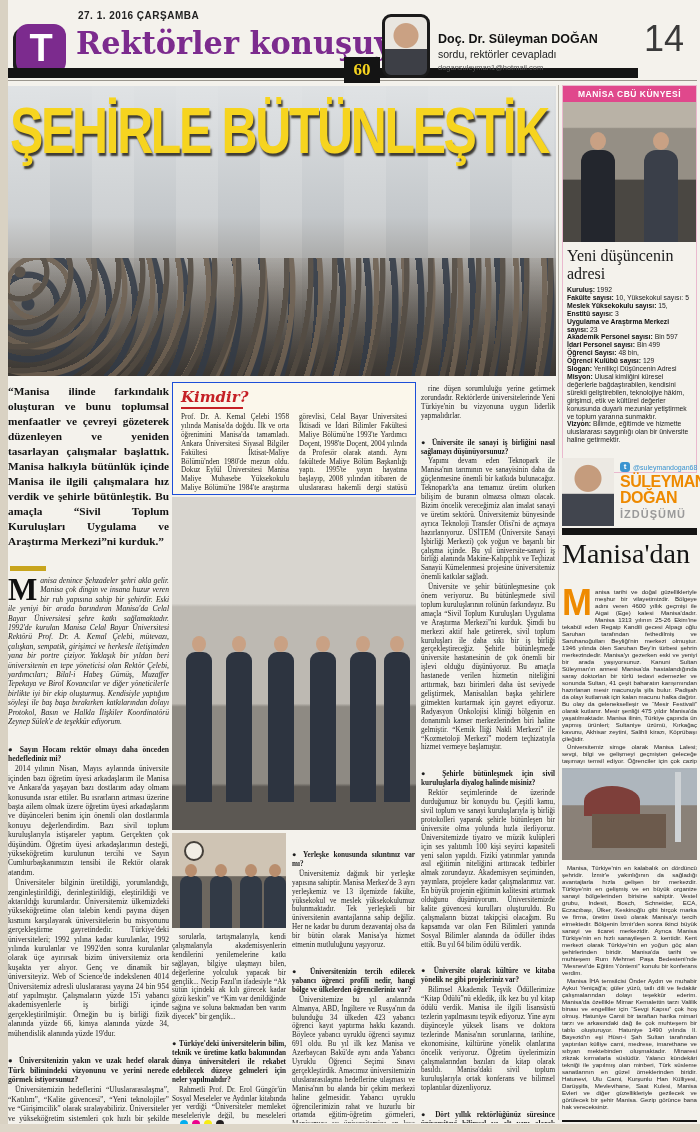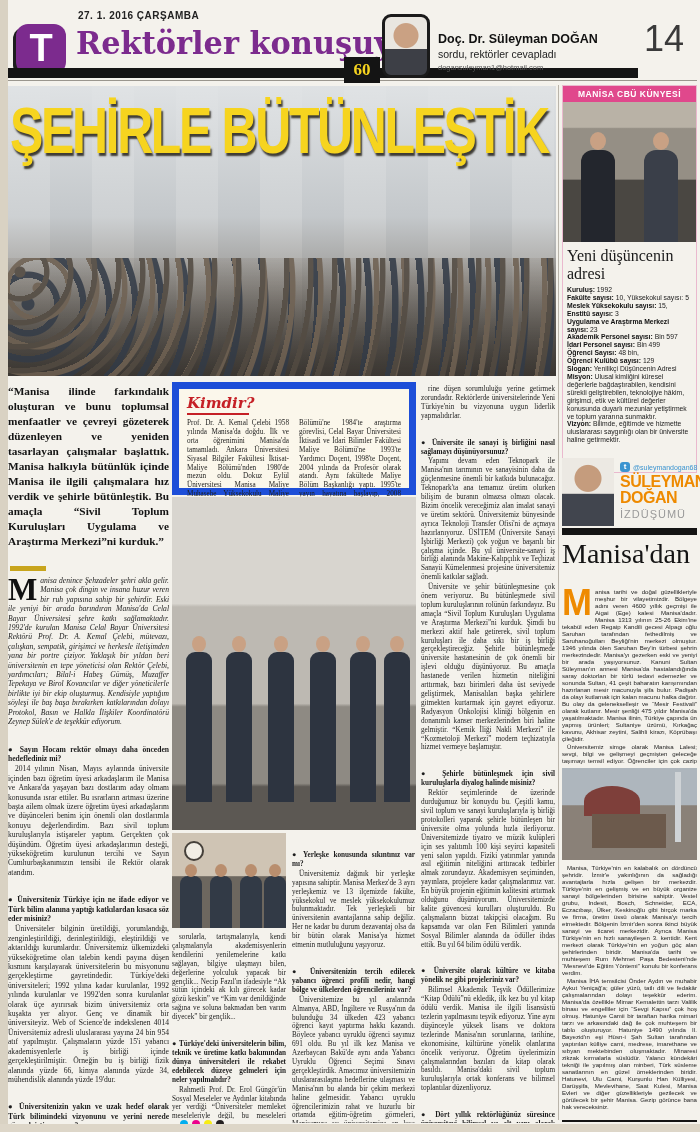--- a/index.html
+++ b/index.html
@@ -65,21 +65,21 @@
   .pp.q { font-weight:bold; text-indent:0; margin-top:18px; }
   .pp.intro { font-style:italic; text-indent:0; }
   .pp.intro::first-letter { float:left; font-style:normal; font-weight:bold; font-size:31px; line-height:25px; padding:1px 3px 0 0; color:#111; }
   .pp.dropO { text-indent:0; }
   .pp.dropO::first-letter { float:left; font-weight:bold; font-size:36px; line-height:28px; padding:1px 3px 0 0; color:#ee8a00; }
   .pp.stat { text-indent:0; text-align:left; }
   .pp.stat b { color:#111; }
 
   
   .kimdir { position:absolute; left:172px; top:382px; width:244px; height:113px; background:#fbf7eb;
-          border:7px solid #1d4ed8; padding:5px 8px 4px; }
+          border:1px solid #1d4ed8; padding:5px 8px 4px; }
   .kimdir-title { font-family:"DejaVu Serif",serif; font-style:italic; font-weight:bold; font-size:15px; color:#c52026; }
   .kimdir-rule { width:62px; height:2px; background:#c52026; margin:1px 0 4px; }
   .kimdir-text { column-count:2; column-gap:10px; font-size:7.2px; line-height:8.9px; text-align:justify;
           height:82px; overflow:hidden; }
 
   
   .photoA { position:absolute; left:172px; top:497px; width:244px; height:333px; overflow:hidden;
           background:linear-gradient(180deg,#d8d5cf 0 32%, #bdb9b2 33% 62%, #8e8a83 63% 86%, #5c5853 87% 100%); }
   .person { position:absolute; bottom:28px; width:26px; height:150px; background:#2d3440; border-radius:9px 9px 0 0; }
   .person::before { content:""; position:absolute; top:-16px; left:6px; width:14px; height:16px; border-radius:50%; background:#c9a184; }
@@ -109,21 +109,21 @@
   .columnist-photo { position:absolute; left:0; top:0; width:52px; height:68px;
           background:radial-gradient(circle at 50% 30%, #c59c7d 0 13px, transparent 14px),
                      linear-gradient(180deg,#ece9e3 0 52%, #41454e 53% 100%); }
   .tw-line { position:absolute; left:58px; top:4px; display:flex; align-items:center; gap:3px;
           font-family:"Liberation Sans",sans-serif; font-size:7px; color:#3b94d0; }
   .tw-icon { width:10px; height:10px; background:#3b94d0; border-radius:3px; color:#fff; font-weight:bold;
           font-size:8px; text-align:center; line-height:10px; }
   .columnist-name { position:absolute; left:58px; top:16px; font-family:"Liberation Sans",sans-serif;
           font-weight:bold; font-size:16px; line-height:16px; color:#ee8a00; letter-spacing:-.5px; }
   .column-label { position:absolute; left:58px; top:50px; font-family:"Liberation Sans",sans-serif;
-          font-weight:normal; font-size:11px; color:#9a9a9a; letter-spacing:1px; }
+          font-weight:bold; font-size:11px; color:#9a9a9a; letter-spacing:1px; }
   .side-black { position:absolute; left:562px; top:528px; width:135px; height:7px; background:#141414; }
   .side-title { position:absolute; left:562px; top:538px; font-family:"Liberation Serif",serif;
           font-size:28px; color:#141414; }
   .side-col { position:absolute; left:562px; width:135px; overflow:hidden; text-align:justify;
           font-family:"Liberation Sans",sans-serif; font-size:6.1px; line-height:7px; color:#222; }
   .side-col .pp { text-indent:5px; margin:0 0 1px; }
   .side-col .pp.dropO { text-indent:0; }
   .sideA { top:588px; height:178px; }
   .sideB { top:864px; height:252px; }
   .mosque-photo { position:absolute; left:562px; top:768px; width:135px; height:92px; overflow:hidden;
@@ -156,21 +156,20 @@
     <div class="crowd"></div>
   </div>
   <div class="big-title">ŞEHİRLE BÜTÜNLEŞTİK</div>
 
   <div class="lead-quote">“Manisa ilinde farkındalık oluşturan ve bunu toplumsal menfaatler ve çevreyi gözeterek düzenleyen ve yeniden tasarlayan çalışmalar başlattık. Manisa halkıyla bütünlük içinde Manisa ile ilgili çalışmalara hız verdik ve şehirle bütünleştik. Bu amaçla “Sivil Toplum Kuruluşları Uygulama ve Araştırma Merkezi”ni kurduk.”</div>
   <div class="lead-rule"></div>
   <div class="colbox col1">
       <p class="pp intro">Manisa denince Şehzadeler şehri akla gelir. Manisa çok dingin ve insana huzur veren bir ruh yapısına sahip bir şehirdir. Eski ile yeniyi bir arada barındıran Manisa'da Celal Bayar Üniversitesi şehre katkı sağlamaktadır. 1992'de kurulan Manisa Celal Bayar Üniversitesi Rektörü Prof. Dr. A. Kemal Çelebi, mütevazı, çalışkan, sempatik, girişimci ve herkesle iletişimden yana bir portre çiziyor. Yaklaşık bir yıldan beri üniversitenin en tepe yöneticisi olan Rektör Çelebi, yardımcıları; Bilal-i Habeş Gümüş, Muzaffer Tepekaya ve Birol Kovancılar ve diğer yöneticilerle birlikte iyi bir ekip oluşturmuş. Kendisiyle yaptığım söyleşi ile baş başa bırakırken katkılarından dolayı Protokol, Basın ve Halkla İlişkiler Koordinatörü Zeynep Sülek'e de teşekkür ediyorum.</p>
       <p class="pp q">● Sayın Hocam rektör olmayı daha önceden hedeflediniz mi?</p>
       <p class="pp p">2014 yılının Nisan, Mayıs aylarında üniversite içinden bazı öğretim üyesi arkadaşlarım ile Manisa ve Ankara'da yaşayan bazı dostlarım aday olmam konusunda ısrar ettiler. Bu ısrarların artması üzerine başta ailem olmak üzere öğretim üyesi arkadaşlarım ve düşünceleri benim için önemli olan dostlarımla konuyu değerlendirdim. Bazı sivil toplum kuruluşlarıyla istişareler yaptım. Gerçekten çok düşündüm. Öğretim üyesi arkadaşlarımın desteği, yükseköğretim kurulunun tercihi ve Sayın Cumhurbaşkanımızın tensibi ile Rektör olarak atandım.</p>
-      <p class="pp q">● Üniversiteniz Türkiye için ne ifade ediyor ve Türk bilim alanına yaptığı katkılardan kısaca söz eder misiniz?</p>
       <p class="pp p">Üniversiteler bilginin üretildiği, yorumlandığı, zenginleştirildiği, derinleştirildiği, eleştirildiği ve aktarıldığı kurumlardır. Üniversitemiz ülkemizdeki yükseköğretime olan talebin kendi payına düşen kısmını karşılayarak üniversitelerin bu misyonunu gerçekleştirme gayretindedir. Türkiye'deki üniversiteleri; 1992 yılına kadar kurulanlar, 1992 yılında kurulanlar ve 1992'den sonra kurulanlar olarak üçe ayırırsak bizim üniversitemiz orta kuşakta yer alıyor. Genç ve dinamik bir üniversiteyiz. Web of Science'de indekslenen 4014 Üniversitemiz adresli uluslararası yayına 24 bin 954 atıf yapılmıştır. Çalışmaların yüzde 15'i yabancı akademisyenlerle iş birliği içinde gerçekleştirilmiştir. Örneğin bu iş birliği fizik alanında yüzde 66, kimya alanında yüzde 34, mühendislik alanında yüzde 19'dur.</p>
       <p class="pp q">● Üniversitenizin yakın ve uzak hedef olarak Türk bilimindeki vizyonunu ve yerini nerede görmek istiyorsunuz?</p>
       <p class="pp p">Üniversitemizin hedeflerini “Uluslararasılaşma”, “Katılım”, “Kalite güvencesi”, “Yeni teknolojiler” ve “Girişimcilik” olarak sıralayabiliriz. Üniversiteler ve yükseköğretim sistemleri çok hızlı bir şekilde dünyaya açılıyor. Bu eğilim doğrultusunda dünyanın çeşitli ülkelerindeki üniversiteler ile sıkı ilişkiler geliştirmeyi hedefliyoruz. Erasmus ve Mevlana kapsamındaki anlaşma sayımız, öğrenci, öğretim üyesi ve personel hareketliliğimizi geliştiriyoruz. Bu hareketliliğin getirdiği karşılıklı etkileşim yoluyla öğrenci ve öğretim üyelerimizin bilgilerini yenilemelerine, daha çoğulcu diyalog ortamı oluşturmalarına, kültürlerarası etkileşime zemin hazırlıyoruz.</p>
     </div>
 
   <div class="kimdir">
     <div class="kimdir-title">Kimdir?</div>
     <div class="kimdir-rule"></div>
     <div class="kimdir-text">Prof. Dr. A. Kemal Çelebi 1958 yılında Manisa'da doğdu. İlk ve orta öğrenimini Manisa'da tamamladı. Ankara Üniversitesi Siyasal Bilgiler Fakültesi İktisat-Maliye Bölümü'nden 1980'de mezun oldu. Dokuz Eylül Üniversitesi Manisa Maliye Muhasebe Yüksekokulu Maliye Bölümü'ne 1984'te araştırma görevlisi, Celal Bayar Üniversitesi İktisadi ve İdari Bilimler Fakültesi Maliye Bölümü'ne 1993'te Yardımcı Doçent, 1998'te Doçent, 2004 yılında da Profesör olarak atandı. Aynı fakültede Maliye Bölüm Başkanlığı yaptı. 1995'te yayın hayatına başlayıp, 2008 yılından itibaren de uluslararası hakemli dergi statüsü kazanan Celal Bayar Üniversitesi İktisadi ve İdari Bilimler Fakültesi “Yönetim ve Ekonomi” dergisinin 19 yıl editörlüğünü yürüttü. 17 Kasım 2014 tarihinde Celal Bayar Üniversitesi Rektörü olarak atanan Çelebi, evli ve üç çocuk babasıdır.</div>
   </div>

